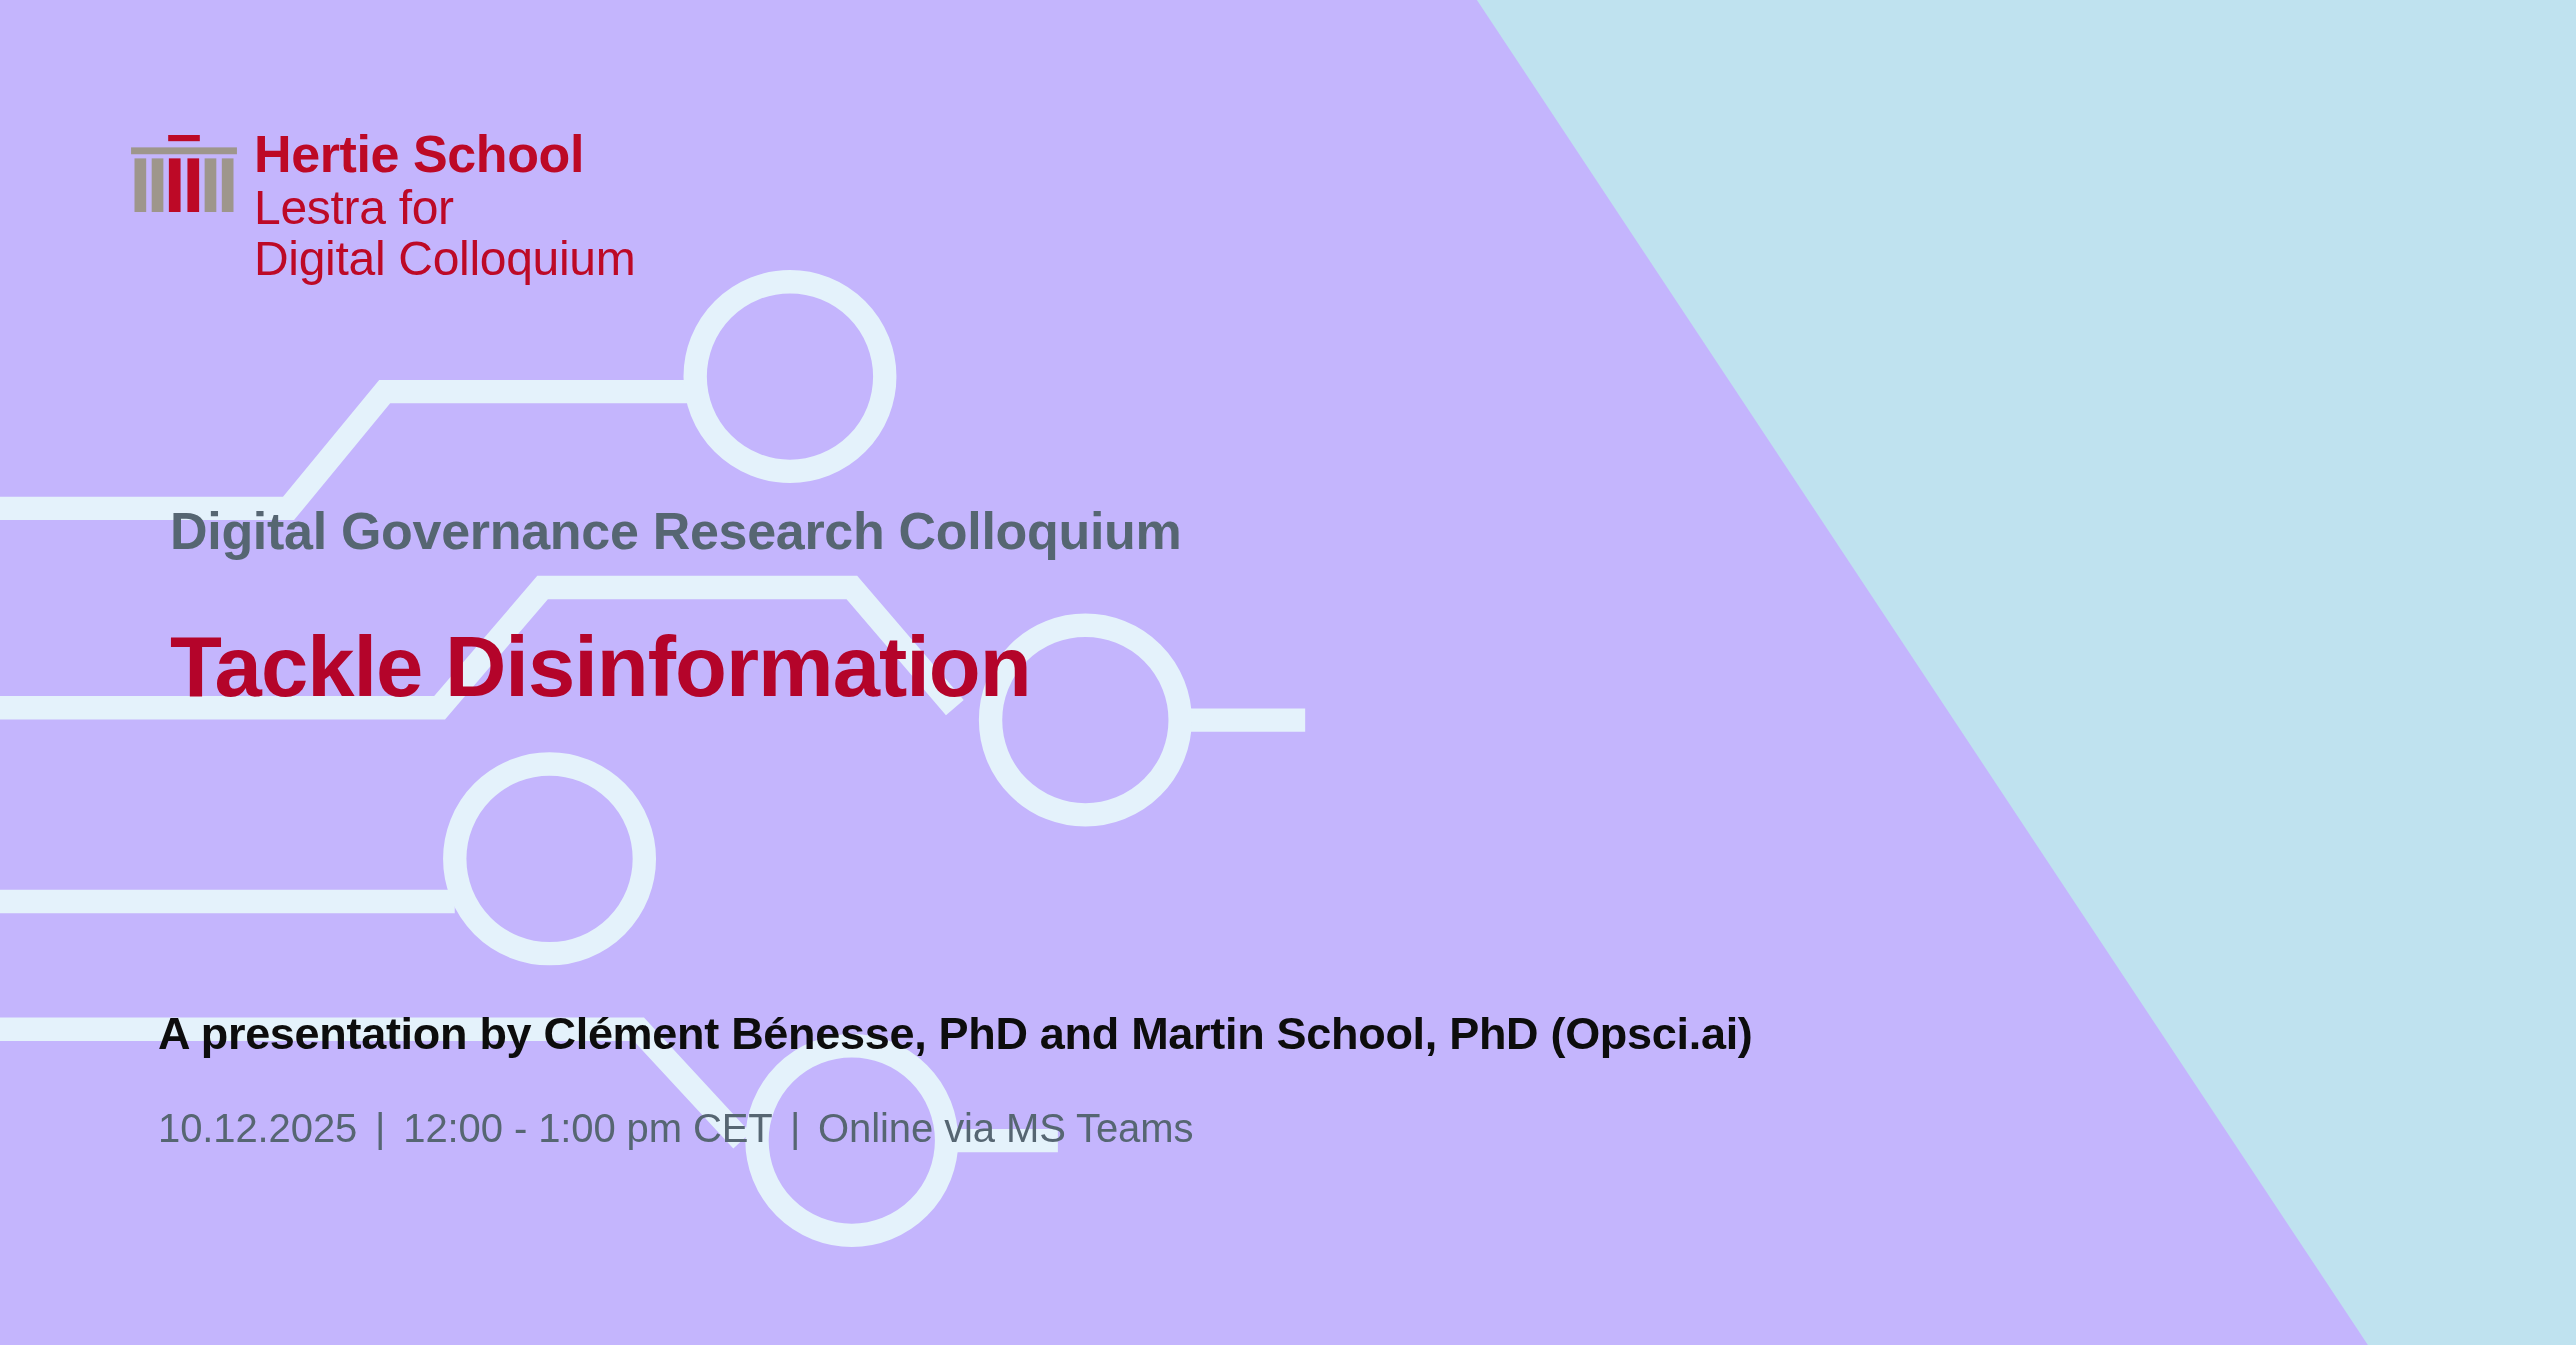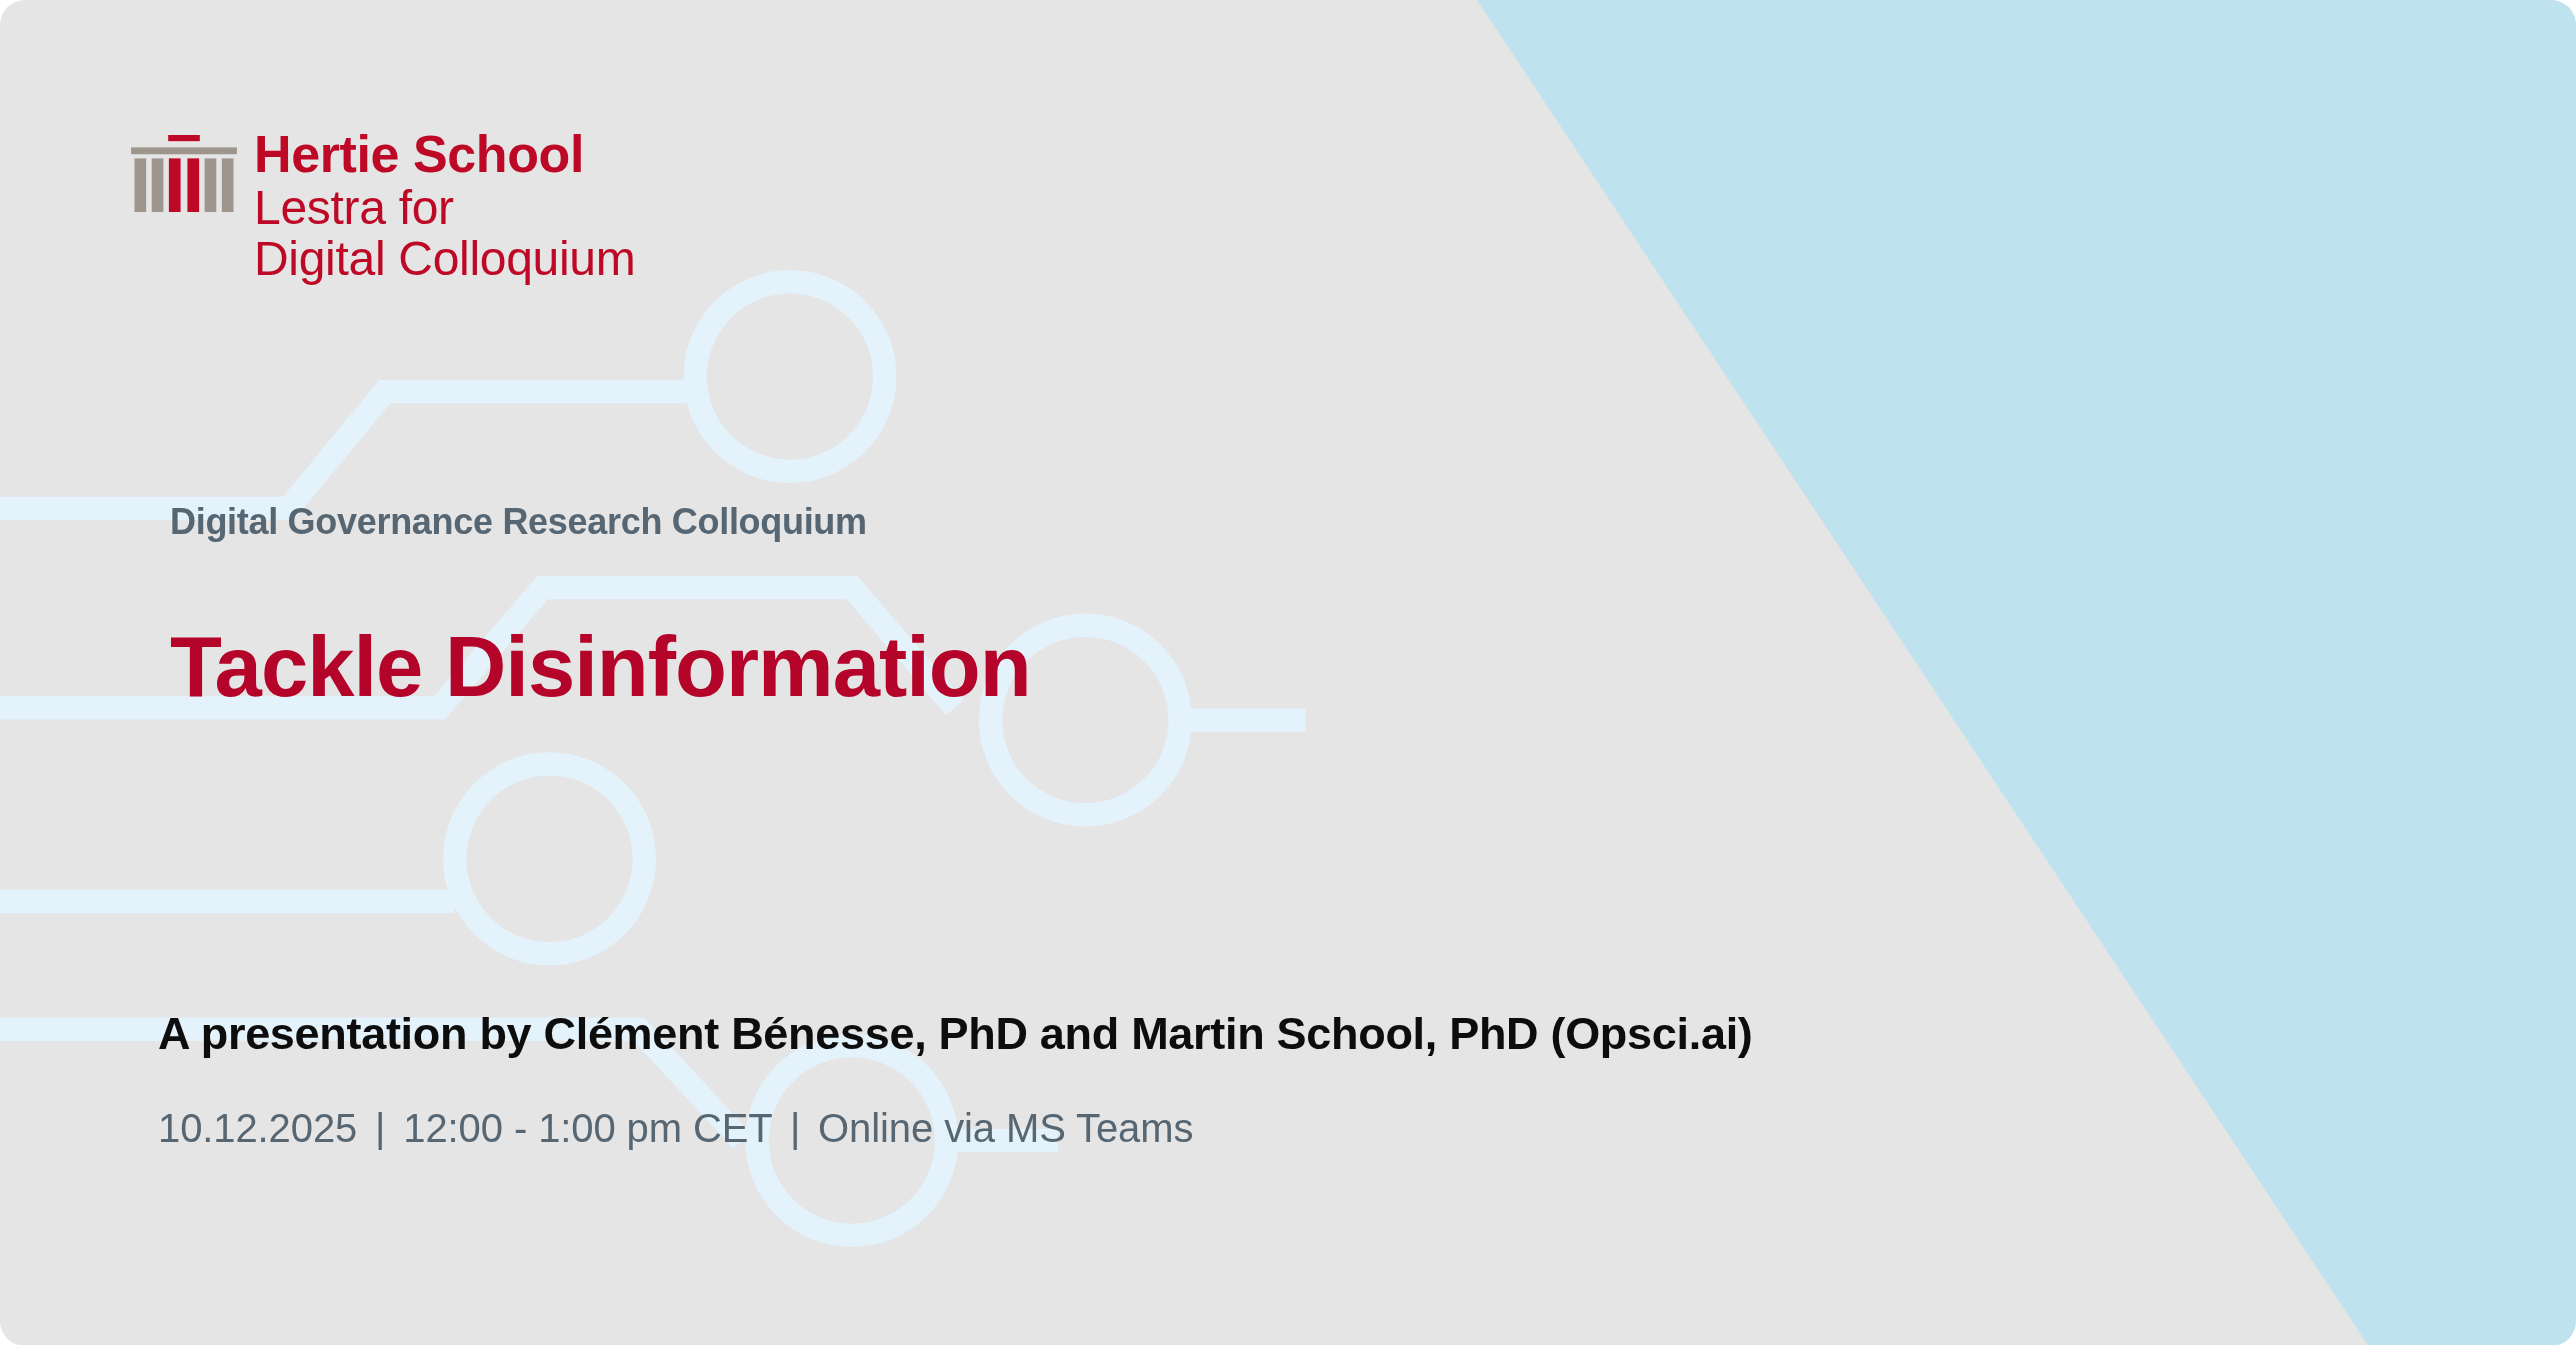--- a/index.html
+++ b/index.html
@@ -11,22 +11,21 @@
   body {
     font-family: "Liberation Sans", sans-serif;
     -webkit-font-smoothing: antialiased;
   }
 
   #poster {
     position: relative;
     width: 2576px;
     height: 1346px;
     overflow: hidden;
-    background: #e5e5e5;
-    border-radius: 25px;
+    background: #c4b5fd;
   }
 
   
   #bg-decor {
     position: absolute;
     inset: 0;
     width: 2576px;
     height: 1346px;
     z-index: 0;
     pointer-events: none;
@@ -76,21 +75,21 @@
     margin-top: 2.7px;
   }
 
   
   .eyebrow {
     position: absolute;
     left: 170px;
     top: 501px;
     font-family: "Liberation Sans", sans-serif;
     font-weight: 700;
-    font-size: 36px;
+    font-size: 52px;
     color: #566672;
     letter-spacing: -0.3px;
     white-space: nowrap;
   }
 
   .headline {
     position: absolute;
     left: 170px;
     top: 618px;
     font-family: "Liberation Sans", sans-serif;

